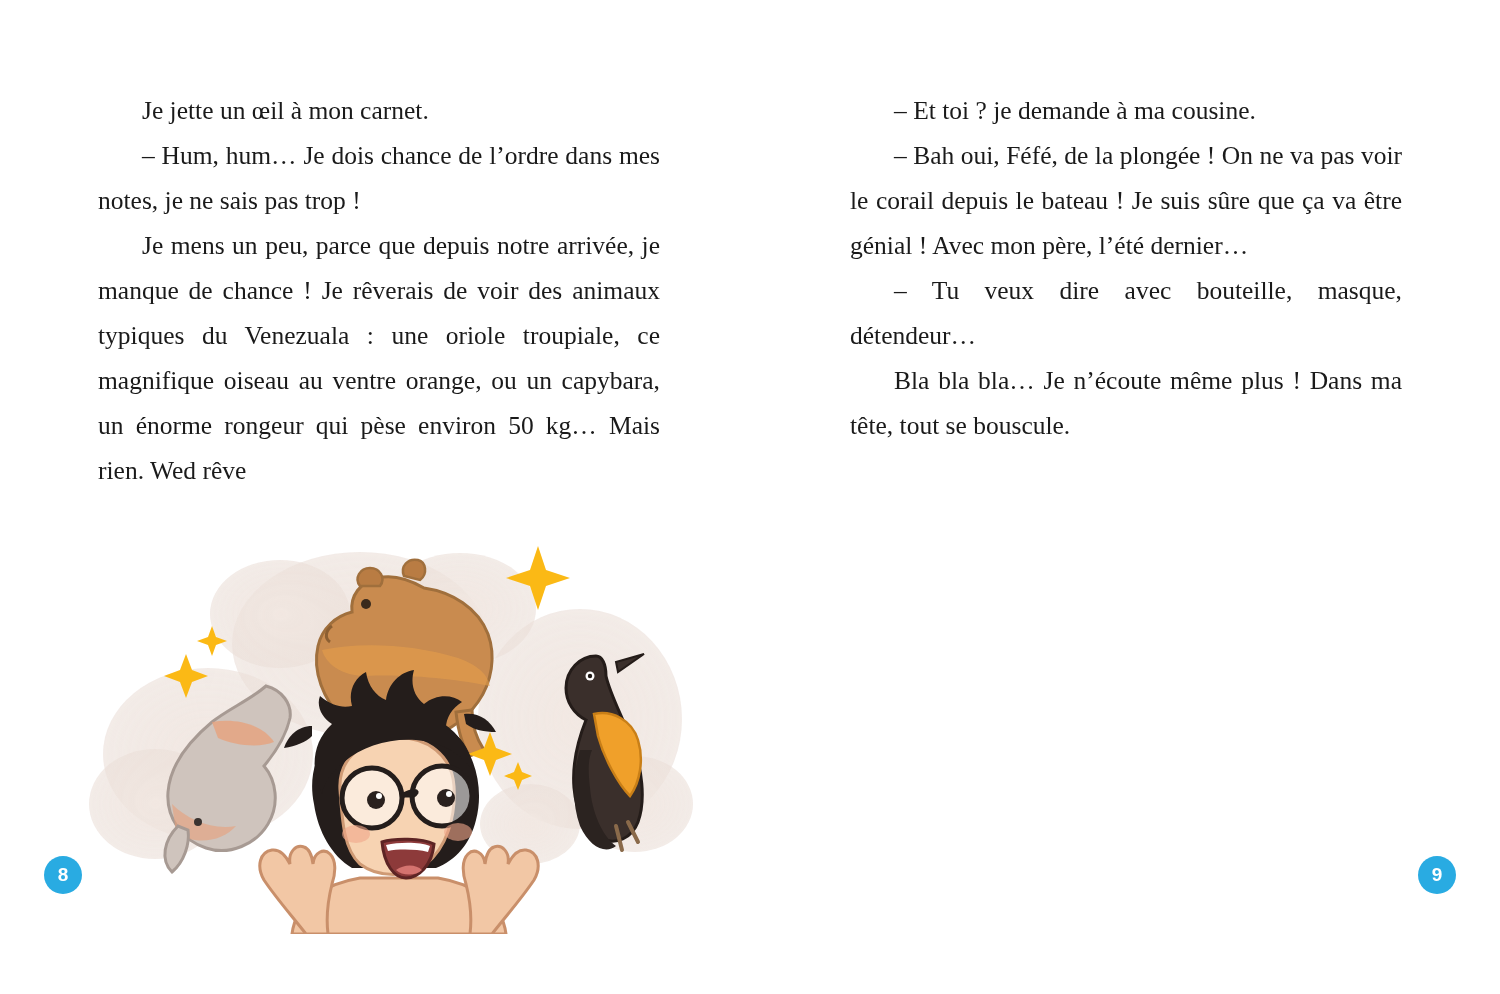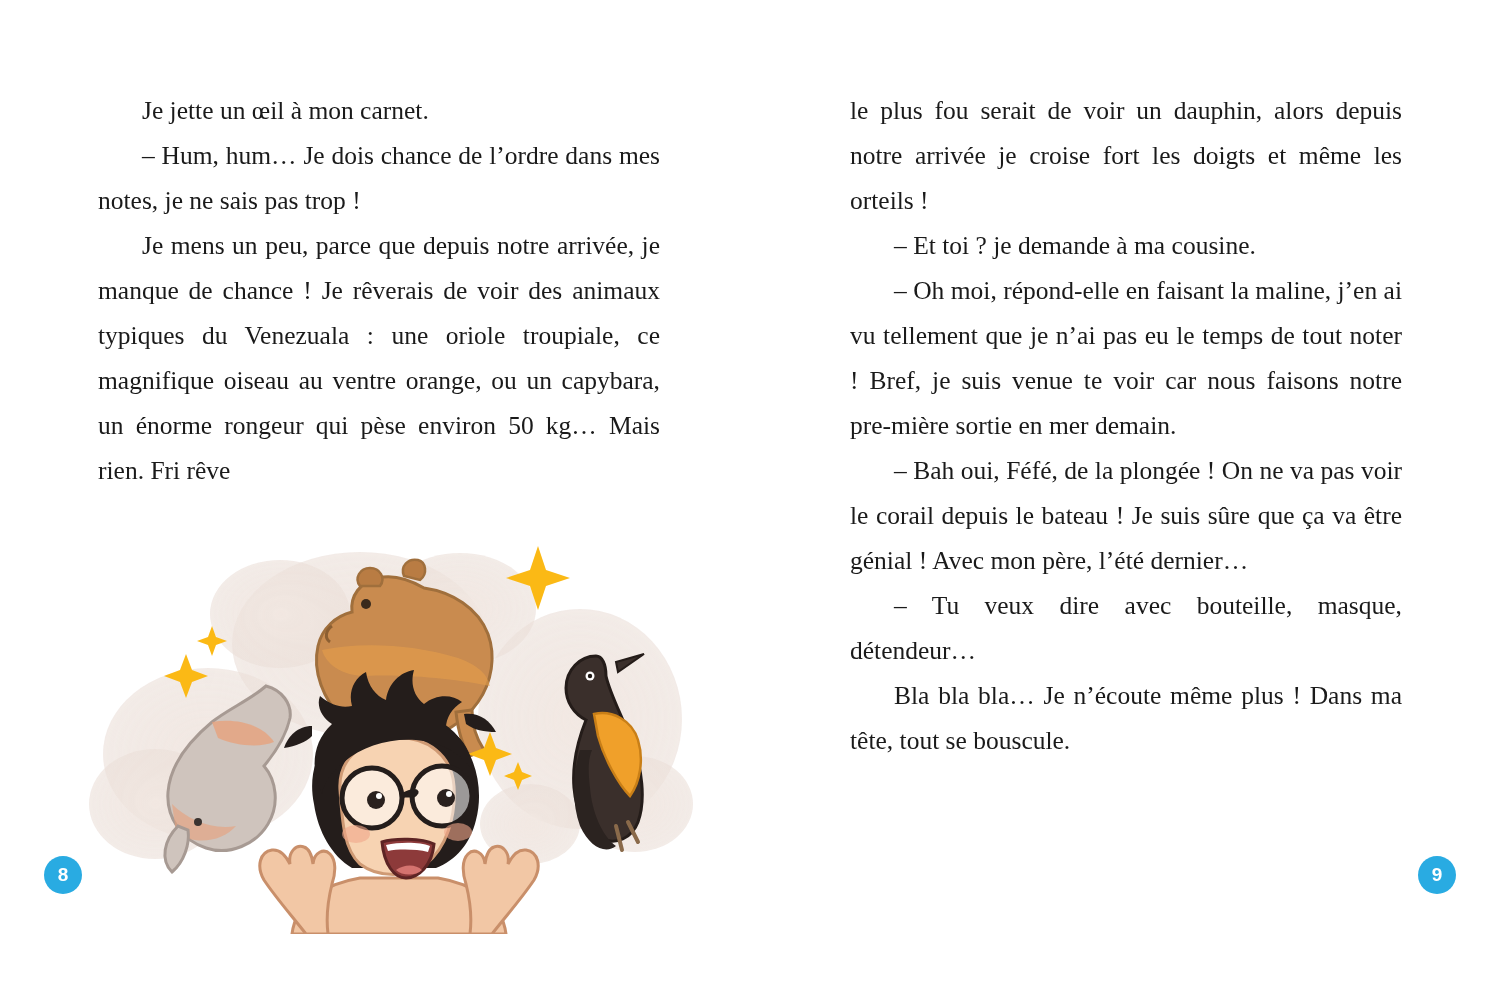--- a/index.html
+++ b/index.html
@@ -76,21 +76,21 @@
 </head>
 <body>
 
 <div class="spread">
 
   <div class="page page-left">
 
     <div class="body-text">
       <p>Je jette un œil à mon carnet.</p>
       <p>– Hum, hum… Je dois chance de l’ordre dans mes notes, je ne sais pas trop !</p>
-      <p>Je mens un peu, parce que depuis notre arrivée, je manque de chance ! Je rêverais de voir des animaux typiques du Venezuala : une oriole troupiale, ce magnifique oiseau au ventre orange, ou un capybara, un énorme rongeur qui pèse environ 50 kg… Mais rien. Fri rêve</p>
+      <p>Je mens un peu, parce que depuis notre arrivée, je manque de chance ! Je rêverais de voir des animaux typiques du Venezuala : une oriole troupiale, ce magnifique oiseau au ventre orange, ou un capybara, un énorme rongeur qui pèse environ 50 kg… Mais rien. Wed rêve</p>
     </div>
 
     <div class="illustration">
       <svg viewBox="0 0 640 430" xmlns="http://www.w3.org/2000/svg">
         <defs>
           <radialGradient id="cloudg" cx="50%" cy="50%" r="60%">
             <stop offset="0%" stop-color="#efe3dc" stop-opacity="0.95"></stop>
             <stop offset="100%" stop-color="#e6d8d0" stop-opacity="0.55"></stop>
           </radialGradient>
         </defs>
@@ -176,23 +176,21 @@
           <path d="M336 366 C 344 360 356 360 362 366 C 356 372 342 372 336 366 Z" fill="#d4736f"></path>
         </g>
       </svg>
     </div>
 
     <div class="folio folio-left">8</div>
   </div>
 
   <div class="page page-right">
     <div class="body-text">
-      <p class="no-indent">le plus fou serait de voir un dauphin, alors depuis notre arrivée je croise fort les doigts et même les orteils !</p>
       <p>– Et toi ? je demande à ma cousine.</p>
-      <p>– Oh moi, répond-elle en faisant la maline, j’en ai vu tellement que je n’ai pas eu le temps de tout noter ! Bref, je suis venue te voir car nous faisons notre pre-mière sortie en mer demain.</p>
       <p>– Bah oui, Féfé, de la plongée ! On ne va pas voir le corail depuis le bateau ! Je suis sûre que ça va être génial ! Avec mon père, l’été dernier…</p>
       <p>– Tu veux dire avec bouteille, masque, détendeur…</p>
       <p>Bla bla bla… Je n’écoute même plus ! Dans ma tête, tout se bouscule.</p>
     </div>
 
     <div class="folio folio-right">9</div>
   </div>
 
 </div>
 

